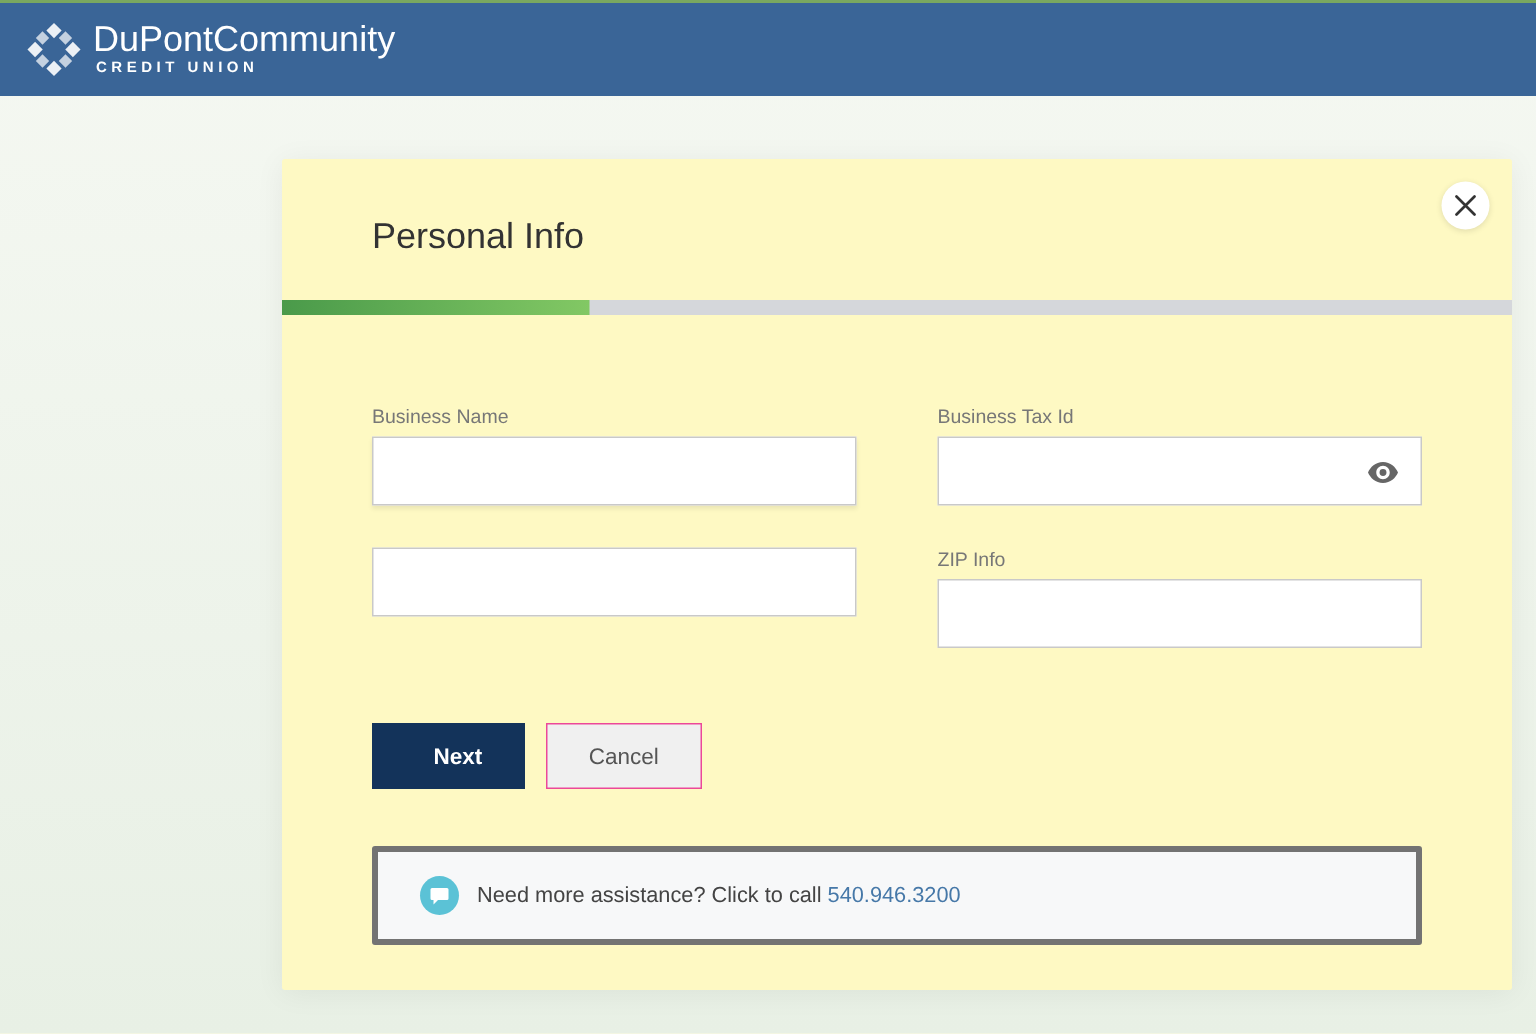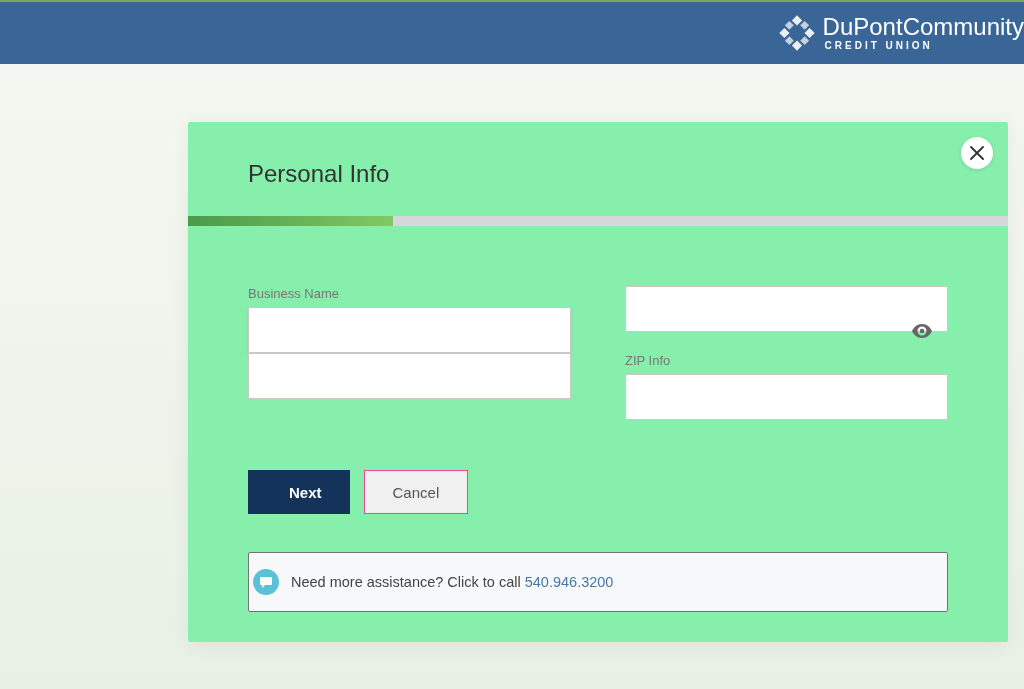--- a/index.html
+++ b/index.html
@@ -11,21 +11,20 @@
       overflow: hidden;
       border-top: 2px solid #7aa85f;
       position: relative;
     }
     .header {
       background: #3a6597;
       height: 62px;
       display: flex;
       align-items: center;
       padding-left: 18px;
-      justify-content: flex-end;
     }
     .logo {
       display: flex;
       align-items: center;
       gap: 8px;
     }
     .logo-icon {
       width: 36px;
       height: 36px;
     }
@@ -42,24 +41,24 @@
     }
     .logo-sub {
       font-size: 10px;
       letter-spacing: 3px;
       font-weight: 700;
       margin-top: 2px;
       margin-left: 2px;
     }
     .modal-wrap {
       position: absolute;
-      top: 120px;
+      top: 104px;
       left: 188px;
       width: 820px;
-      background: #86efac;
+      background: #fef9c3;
       box-shadow: 0 2px 20px rgba(0,0,0,0.06);
       border-radius: 2px;
     }
     .close-btn {
       position: absolute;
       top: 15px;
       right: 15px;
       width: 32px;
       height: 32px;
       border-radius: 50%;
@@ -88,20 +87,21 @@
       height: 100%;
       width: 25%;
       background: linear-gradient(90deg, #4a9a4a 0%, #82c864 100%);
     }
     .form-body {
       padding: 60px 60px 30px;
     }
     .form-row {
       display: flex;
       gap: 54px;
+      margin-bottom: 28px;
     }
     .form-field {
       flex: 1;
       position: relative;
     }
     .form-label {
       display: block;
       font-size: 13px;
       color: #777;
       margin-bottom: 6px;
@@ -148,22 +148,22 @@
       padding-left: 41px;
     }
     .btn-secondary {
       background: #f0f0f0;
       border: 1px solid #ec4899;
       color: #555;
       min-width: 100px;
     }
     .assist-banner {
       background: #f7f8f9;
-      border: 1px solid #737373;
-      padding: 16px 4px;
+      border: 4px solid #737373;
+      padding: 16px 28px;
       display: flex;
       align-items: center;
       gap: 12px;
       border-radius: 2px;
     }
     .assist-icon {
       width: 26px;
       height: 26px;
       border-radius: 50%;
       background: #5bc2d6;
@@ -221,20 +221,21 @@
   </div>
 
   <div class="form-body">
 
     <div class="form-row">
       <div class="form-field">
         <label class="form-label">Business Name</label>
         <input class="form-input shadowed" type="text" value="" style="">
       </div>
       <div class="form-field">
+        <label class="form-label">Business Tax Id</label>
         <input class="form-input" type="password" style="padding-right: 40px;" value="">
         <button class="eye-btn">
           <svg width="20" height="14" viewBox="0 0 20 14">
             <path d="M10 0 C5 0 1.5 3.5 0 7 C1.5 10.5 5 14 10 14 C15 14 18.5 10.5 20 7 C18.5 3.5 15 0 10 0 Z M10 11.5 C7.5 11.5 5.5 9.5 5.5 7 C5.5 4.5 7.5 2.5 10 2.5 C12.5 2.5 14.5 4.5 14.5 7 C14.5 9.5 12.5 11.5 10 11.5 Z" fill="#666"></path>
             <circle cx="10" cy="7" r="2.3" fill="#666"></circle>
           </svg>
         </button>
       </div>
     </div>
 

